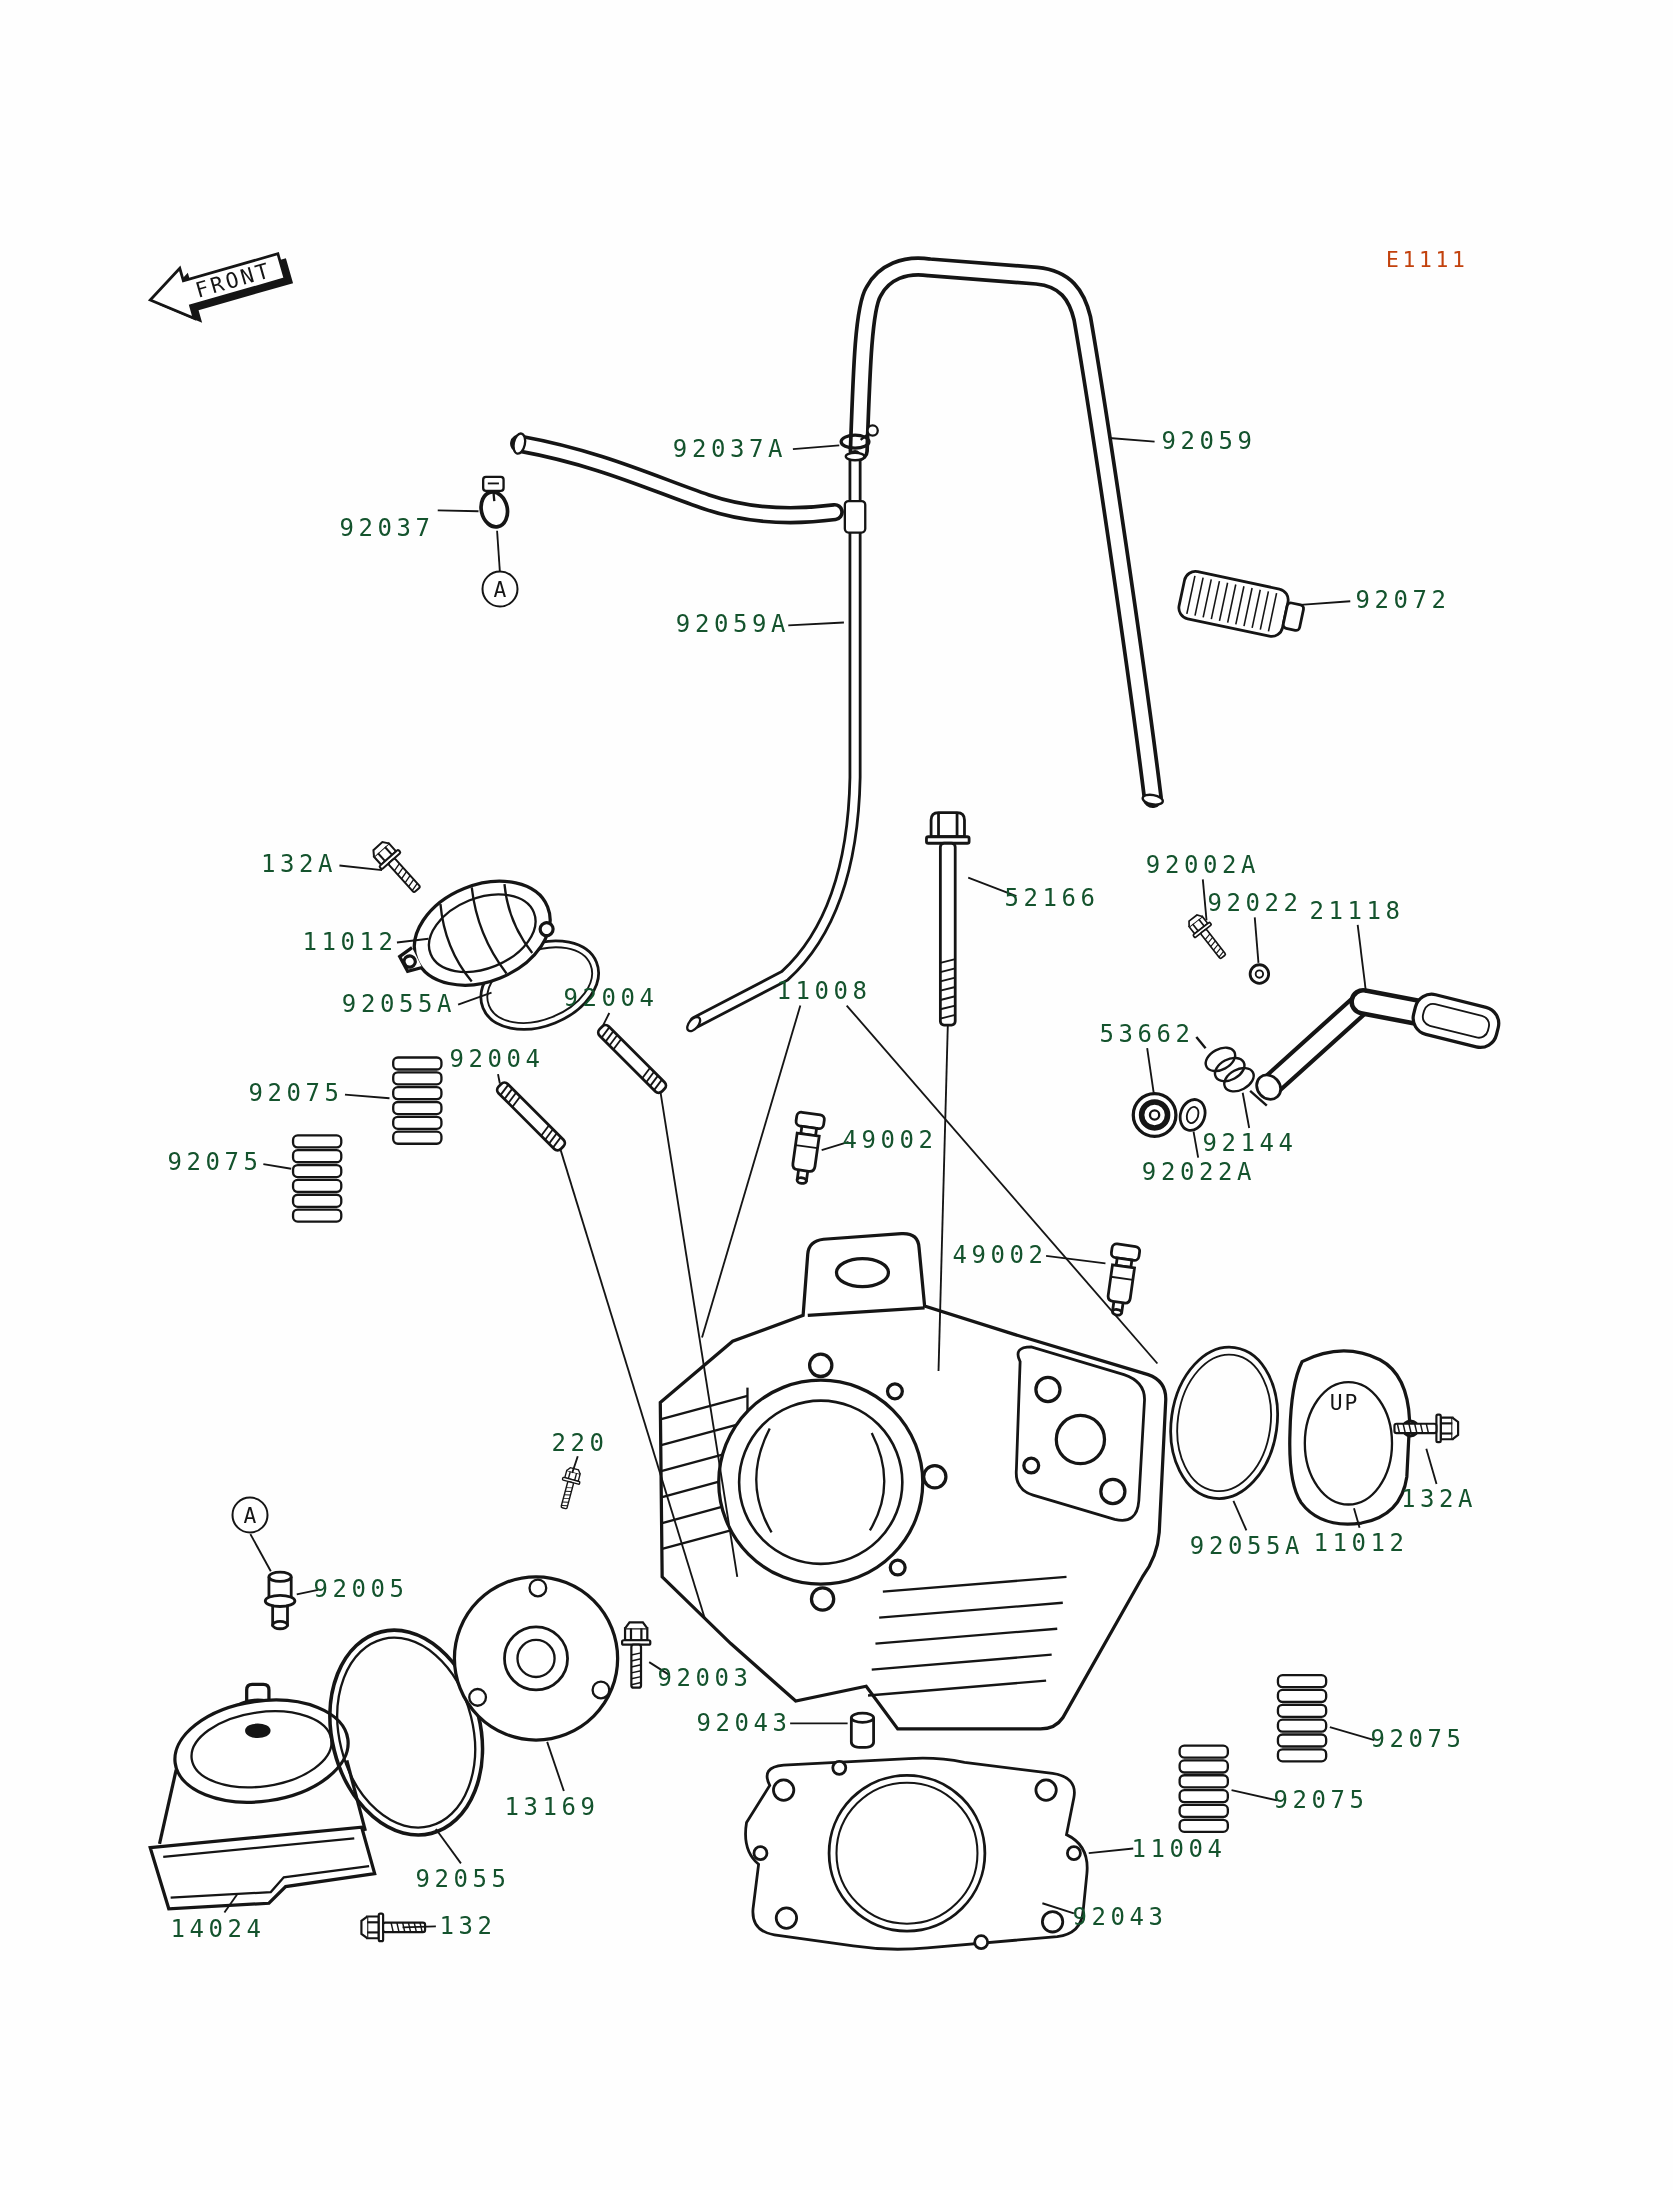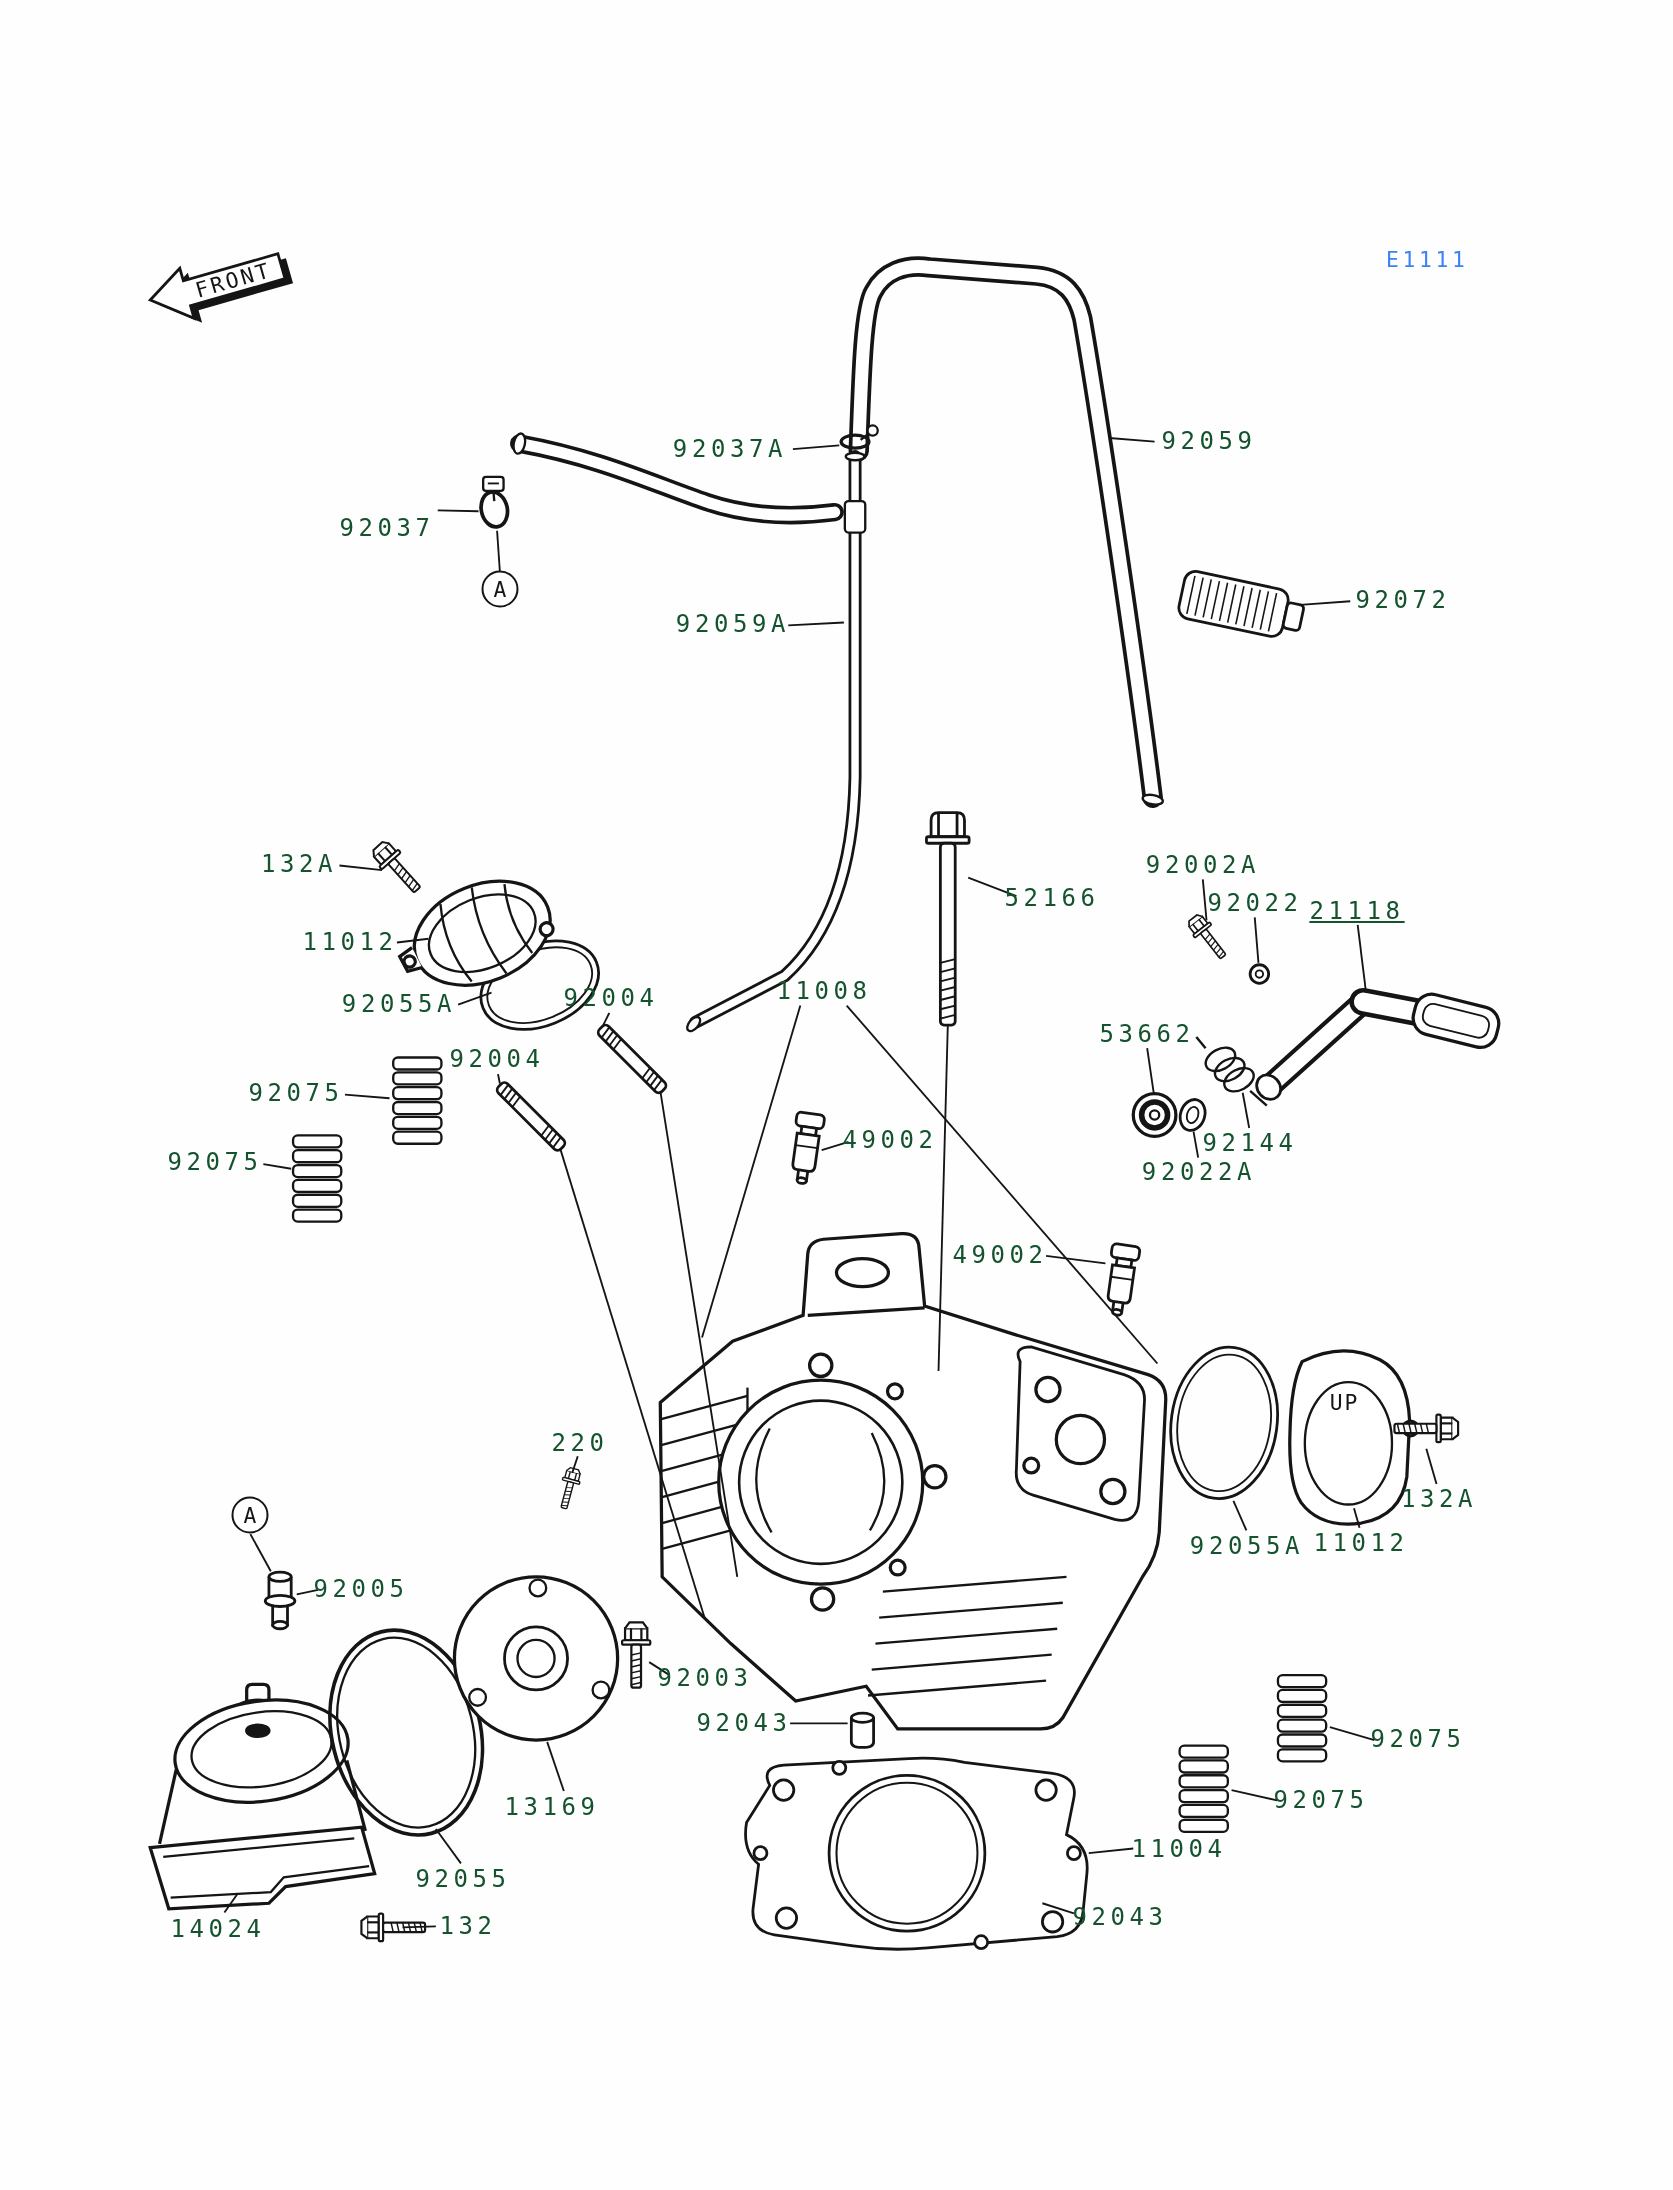--- a/index.html
+++ b/index.html
@@ -13,21 +13,21 @@
     font-size:24px; letter-spacing:4.6px; color:#14532d; white-space:nowrap;
   }
   .callout {
     position:absolute; transform:translate(-50%,-50%);
     width:37px; height:37px; border:2.8px solid #151515; border-radius:50%;
     display:flex; align-items:center; justify-content:center;
     font-size:21.3px; color:#151515; background:#fff;
   }
   .page-code {
     position:absolute; left:1386px; top:247px;
-    font-size:21.3px; letter-spacing:3.7px; color:#3b82f6;
+    font-size:21.3px; letter-spacing:3.7px; color:#c2410c;
   }
 </style>
 </head>
 <body>
 
 <div class="stage">
 
 <svg width="1673" height="2191" viewBox="0 0 1804 2362" xmlns="http://www.w3.org/2000/svg">
   <defs>
     <g id="bolt" fill="#fff" stroke="#151515" stroke-width="3">
@@ -373,21 +373,21 @@
       <div class="part-label" style="left: 733px; top: 624px;">92059A</div>
       <div class="part-label" style="left: 1403px; top: 600px;">92072</div>
       <div class="part-label" style="left: 299px; top: 864px;">132A</div>
       <div class="part-label" style="left: 350px; top: 942px;">11012</div>
       <div class="part-label" style="left: 399px; top: 1004px;">92055A</div>
       <div class="part-label" style="left: 611px; top: 998px;">92004</div>
       <div class="part-label" style="left: 497px; top: 1059px;">92004</div>
       <div class="part-label" style="left: 1052px; top: 898px;">52166</div>
       <div class="part-label" style="left: 1203px; top: 865px;">92002A</div>
       <div class="part-label" style="left: 1255px; top: 903px;">92022</div>
-      <div class="part-label" style="left: 1357px; top: 911px; text-decoration: underline;">21118</div>
+      <div class="part-label" style="left: 1357px; top: 911px;">21118</div>
       <div class="part-label" style="left: 824px; top: 991px;">11008</div>
       <div class="part-label" style="left: 1147px; top: 1034px;">53662</div>
       <div class="part-label" style="left: 890px; top: 1140px;">49002</div>
       <div class="part-label" style="left: 1250px; top: 1143px; text-align: center;">92144</div>
       <div class="part-label" style="left: 1199px; top: 1172px;">92022A</div>
       <div class="part-label" style="left: 296px; top: 1093px;">92075</div>
       <div class="part-label" style="left: 215px; top: 1162px;">92075</div>
       <div class="part-label" style="left: 1000px; top: 1255px;">49002</div>
       <div class="part-label" style="left: 580px; top: 1443px;">220</div>
       <div class="part-label" style="left: 361px; top: 1589px;">92005</div>

